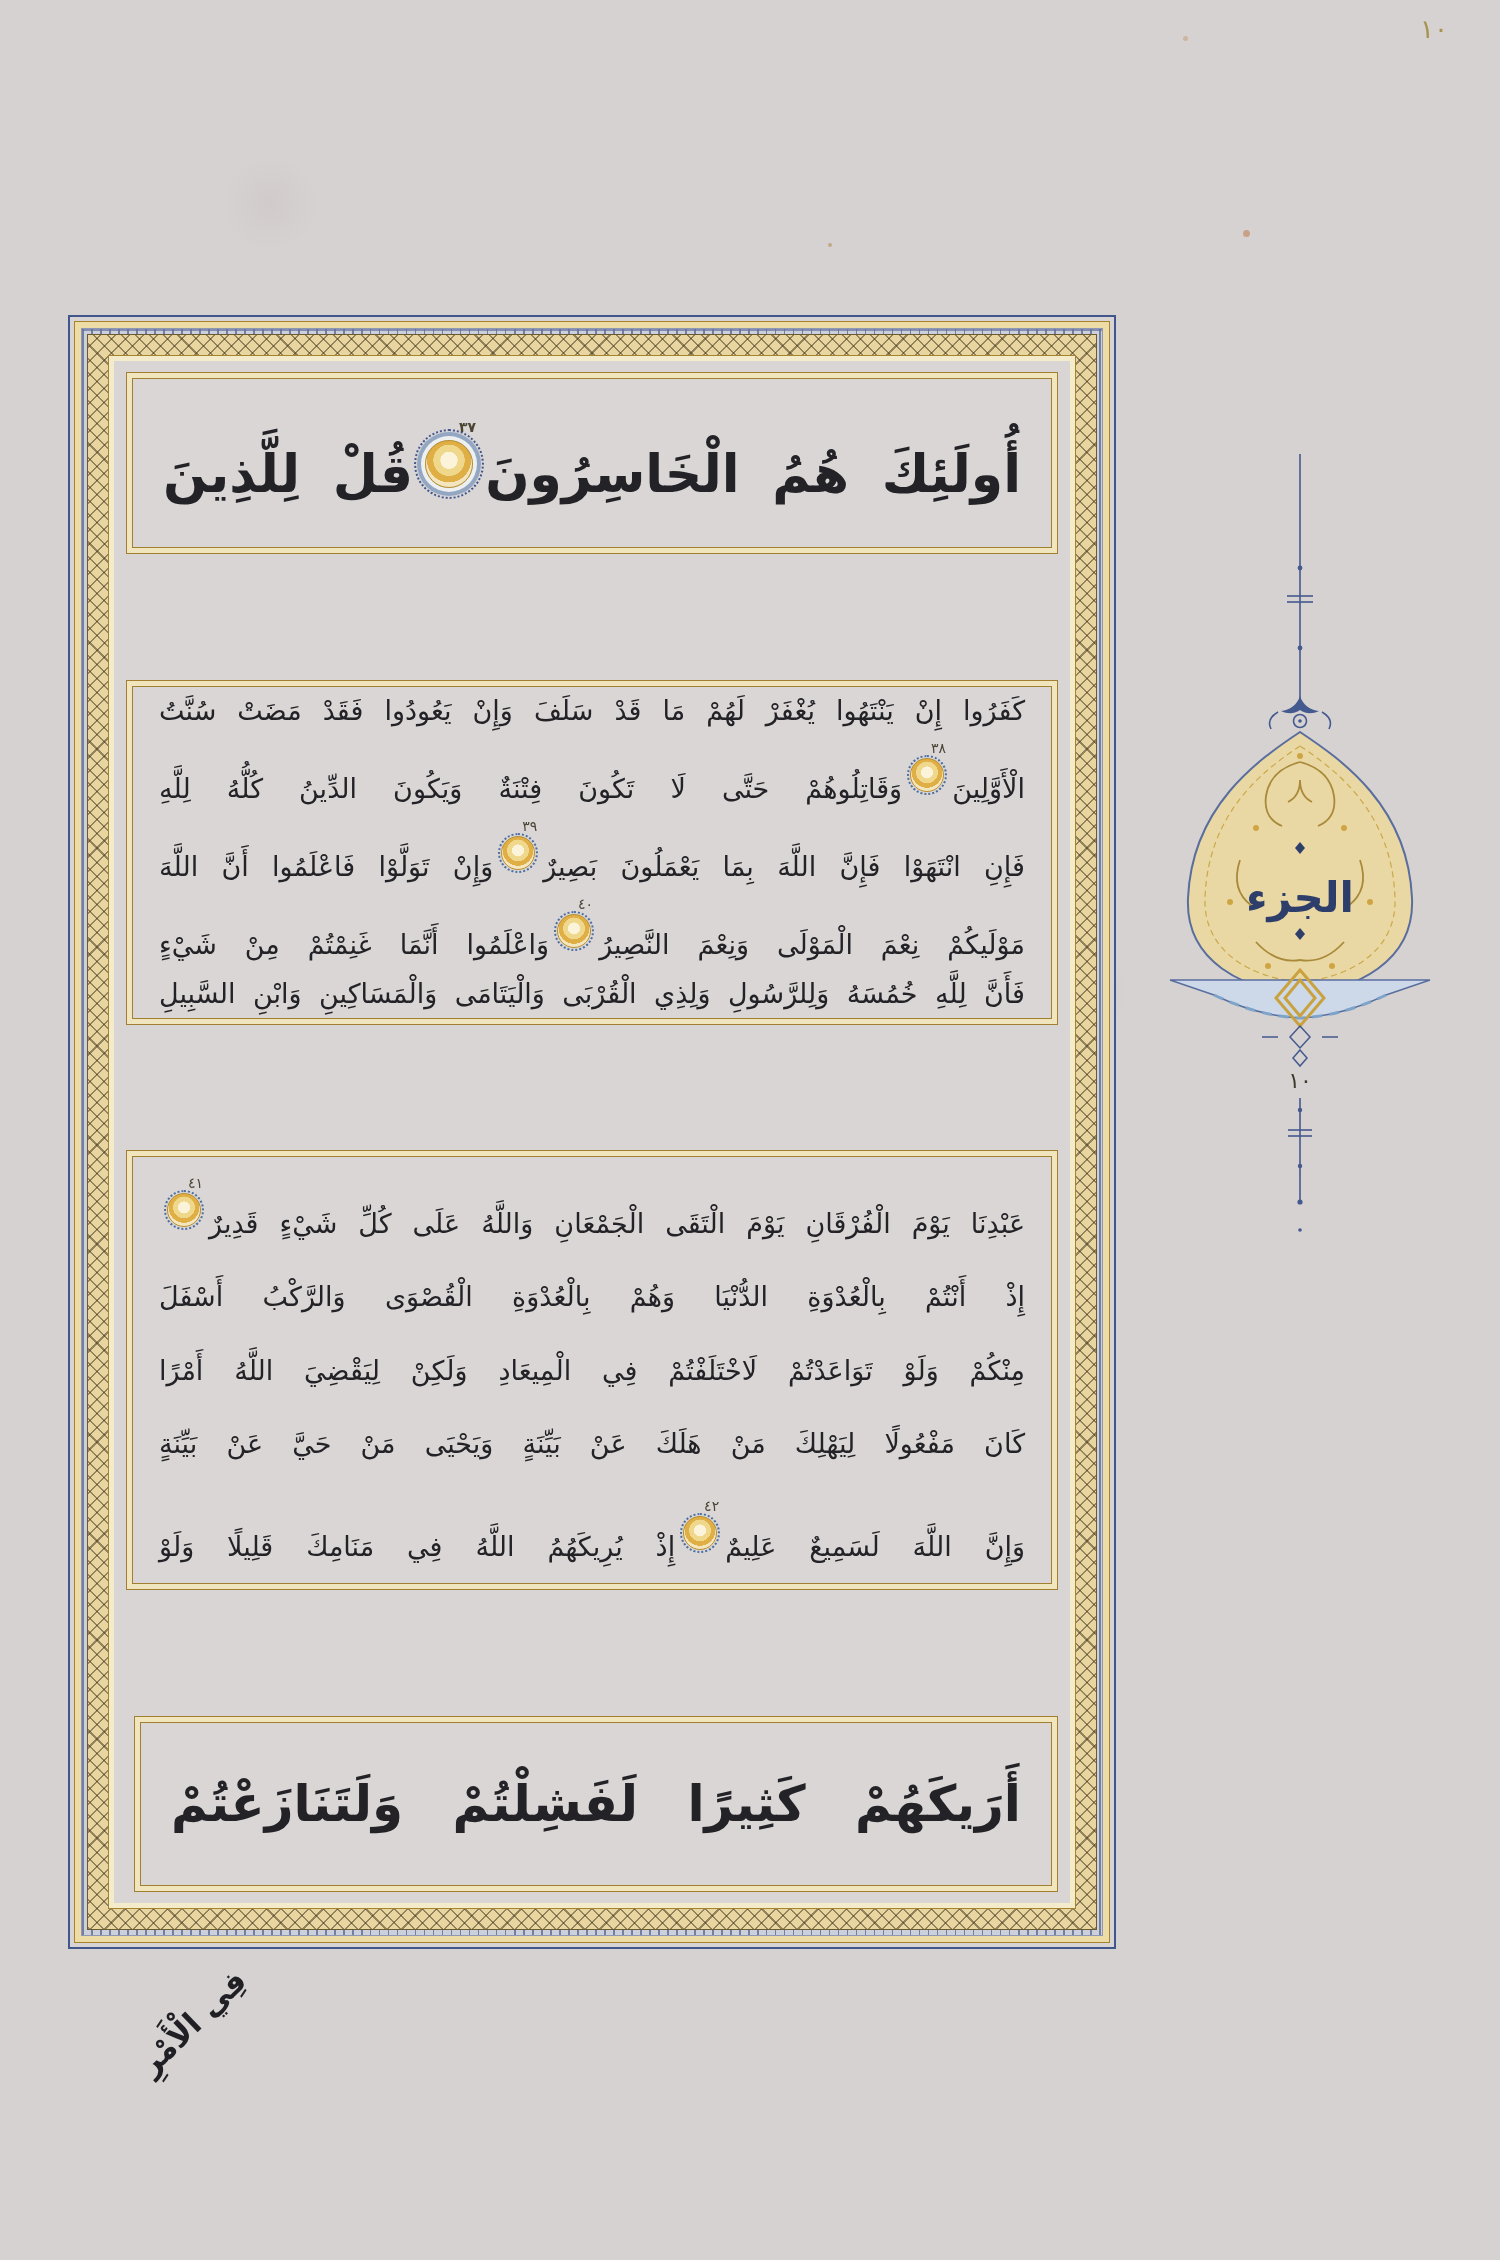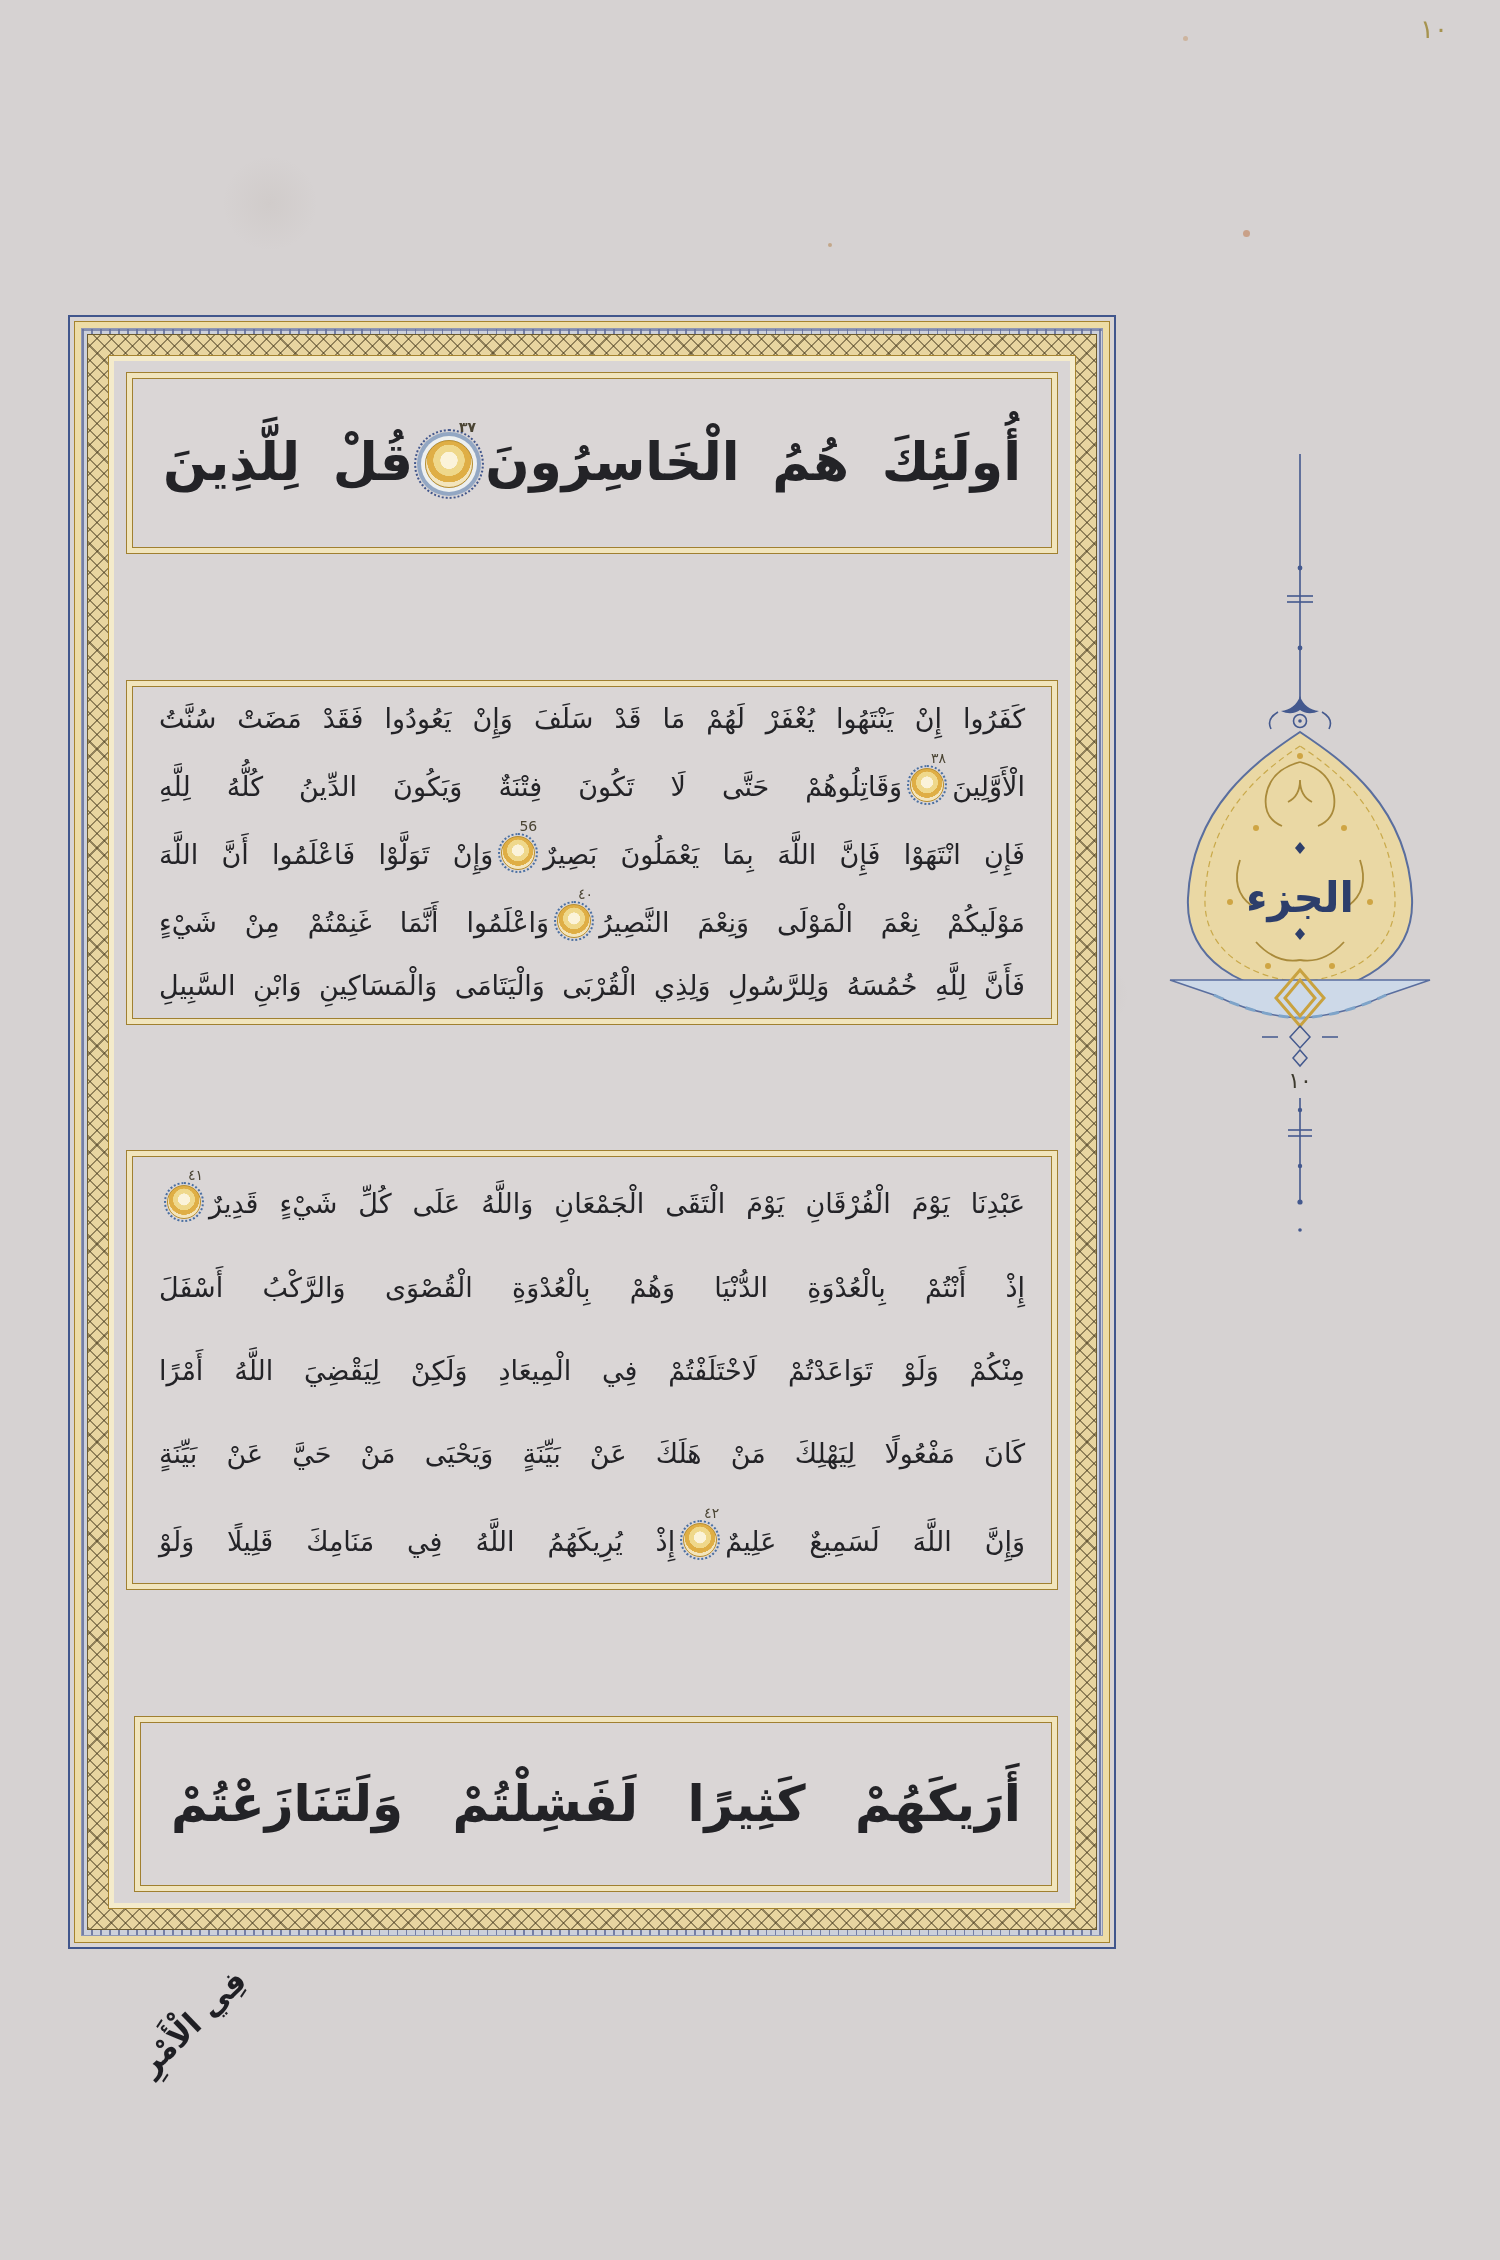--- a/index.html
+++ b/index.html
@@ -42,21 +42,21 @@
          direction:rtl;padding:0 26px;line-height:1.45;font-size:27px;}
   .bigline{font-size:52px;font-weight:bold;line-height:1.25;padding:0 30px;
          white-space:nowrap;text-align:justify;text-align-last:justify;direction:rtl;}
   .p-bottom .bigline{font-size:50px;}
   .goldline{font-size:47px;font-weight:bold;line-height:1.3;padding:0 34px;
          white-space:nowrap;text-align:justify;text-align-last:justify;direction:rtl;
          color:#e9d6a1;-webkit-text-stroke:1.3px #8d7137;
          text-shadow:0 0 1px #8d7137;}
   
   .vm{display:inline-block;position:relative;width:36px;height:36px;
-      vertical-align:-10px;margin:4px 7px;}
+      vertical-align:-10px;margin:16px 7px;}
   .vm .ros{display:block;width:32px;height:32px;margin:2px auto;border-radius:50%;
       background:radial-gradient(circle at 50% 42%, #fbf3da 0 24%, #efd88b 25% 44%,
                  #dfae45 45% 62%, #f3e5bd 63% 78%, #e6cd8c 79% 100%);
       border:1px solid #b98f2e;outline:2px dotted #4a6fa2;outline-offset:1px;}
   .vm .n{position:absolute;top:-15px;right:-1px;font-size:14px;color:#4a4433;
       line-height:1;}
   .vm.big{width:58px;height:58px;vertical-align:-16px;}
   .vm.big .ros{width:46px;height:46px;margin:6px auto;
       box-shadow:0 0 0 4px #eef0ef, 0 0 0 8px rgba(90,130,180,.55);
       outline:2px dotted #41568c;outline-offset:9px;}
@@ -97,21 +97,21 @@
         <div class="panel p-top">
           <div class="panel-in">
             <div class="bigline"><span>أُولَئِكَ هُمُ الْخَاسِرُونَ</span><span class="vm big"><span class="n">٣٧</span><span class="ros"></span></span><span>قُلْ لِلَّذِينَ</span></div>
           </div>
         </div>
 
         <div class="panel p-upper">
           <div class="panel-in">
             <div class="qline"><span>كَفَرُوا إِنْ يَنْتَهُوا يُغْفَرْ لَهُمْ مَا قَدْ سَلَفَ وَإِنْ يَعُودُوا فَقَدْ مَضَتْ سُنَّتُ</span></div>
             <div class="qline"><span>الْأَوَّلِينَ</span><span class="vm"><span class="n">٣٨</span><span class="ros"></span></span><span>وَقَاتِلُوهُمْ حَتَّى لَا تَكُونَ فِتْنَةٌ وَيَكُونَ الدِّينُ كُلُّهُ لِلَّهِ</span></div>
-            <div class="qline"><span>فَإِنِ انْتَهَوْا فَإِنَّ اللَّهَ بِمَا يَعْمَلُونَ بَصِيرٌ</span><span class="vm"><span class="n">56</span><span class="ros"></span></span><span>وَإِنْ تَوَلَّوْا فَاعْلَمُوا أَنَّ اللَّهَ</span></div>
+            <div class="qline"><span>فَإِنِ انْتَهَوْا فَإِنَّ اللَّهَ بِمَا يَعْمَلُونَ بَصِيرٌ</span><span class="vm"><span class="n">٣٩</span><span class="ros"></span></span><span>وَإِنْ تَوَلَّوْا فَاعْلَمُوا أَنَّ اللَّهَ</span></div>
             <div class="qline"><span>مَوْلَيكُمْ نِعْمَ الْمَوْلَى وَنِعْمَ النَّصِيرُ</span><span class="vm"><span class="n">٤٠</span><span class="ros"></span></span><span>وَاعْلَمُوا أَنَّمَا غَنِمْتُمْ مِنْ شَيْءٍ</span></div>
             <div class="qline"><span>فَأَنَّ لِلَّهِ خُمُسَهُ وَلِلرَّسُولِ وَلِذِي الْقُرْبَى وَالْيَتَامَى وَالْمَسَاكِينِ وَابْنِ السَّبِيلِ</span></div>
           </div>
         </div>
 
 
         <div class="panel p-lower">
           <div class="panel-in">
             <div class="qline"><span>عَبْدِنَا يَوْمَ الْفُرْقَانِ يَوْمَ الْتَقَى الْجَمْعَانِ وَاللَّهُ عَلَى كُلِّ شَيْءٍ قَدِيرٌ</span><span class="vm"><span class="n">٤١</span><span class="ros"></span></span></div>
             <div class="qline"><span>إِذْ أَنْتُمْ بِالْعُدْوَةِ الدُّنْيَا وَهُمْ بِالْعُدْوَةِ الْقُصْوَى وَالرَّكْبُ أَسْفَلَ</span></div>

